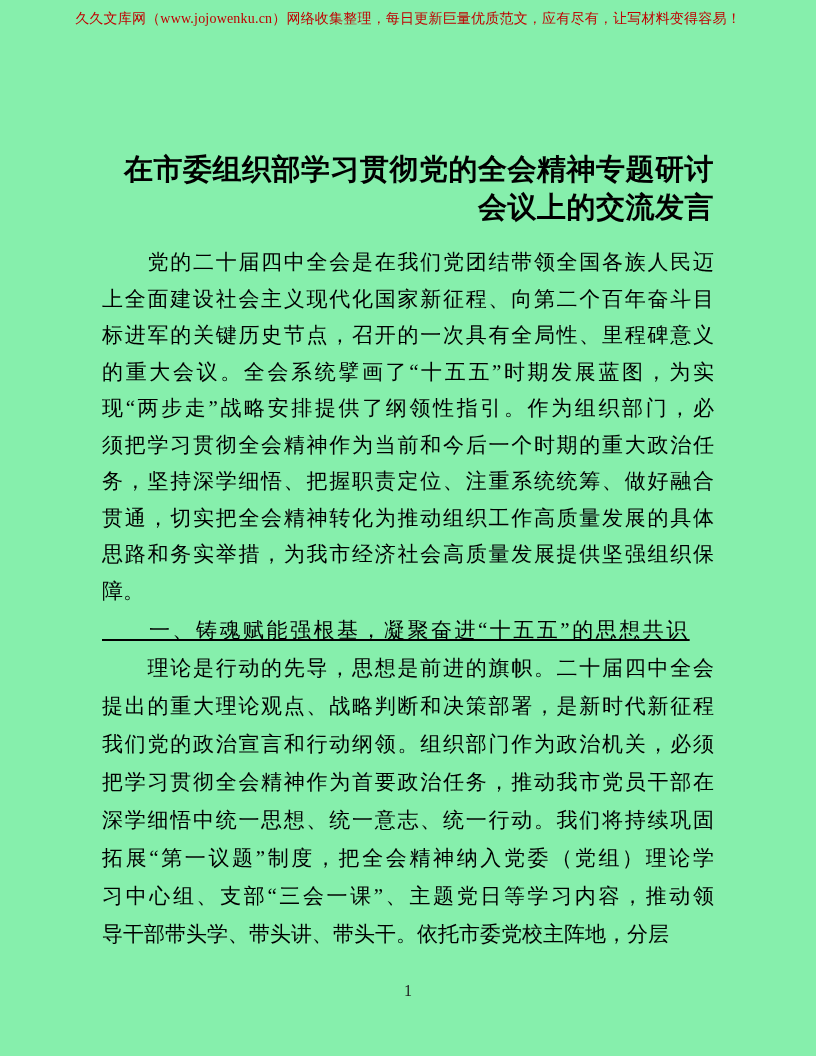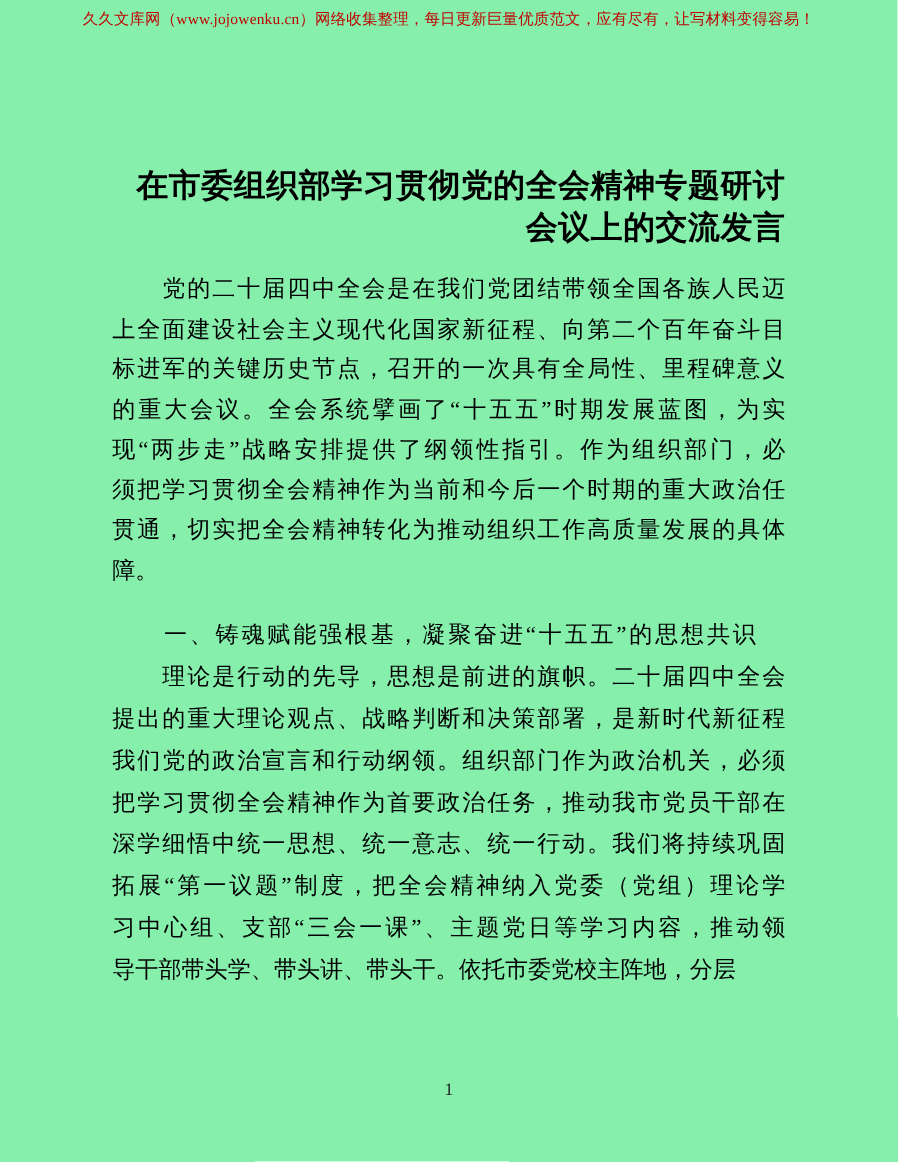--- a/index.html
+++ b/index.html
@@ -54,22 +54,23 @@
   }
   
   .paras .para:nth-child(1) .line { line-height: 36.5px; }
   
   .paras .para:nth-child(3) .line { line-height: 38px; }
   .para .line.flush {
     text-align-last: left;
     letter-spacing: 0;
   }
   .para.heading {
-    margin-top: 23px;
+    margin-top: 3px;
     margin-bottom: 0;
+    text-decoration: underline;
   }
   .para.heading .line,
   .para.heading .line.flush {
     letter-spacing: 2.5px;
     text-align-last: left;
   }
   .page-number {
     position: absolute;
     top: 980px;
     left: 0;
@@ -94,21 +95,23 @@
     </div>
 
     <div class="paras">
         <div class="para body">
           <div class="line">　　党的二十届四中全会是在我们党团结带领全国各族人民迈</div>
           <div class="line">上全面建设社会主义现代化国家新征程、向第二个百年奋斗目</div>
           <div class="line">标进军的关键历史节点，召开的一次具有全局性、里程碑意义</div>
           <div class="line">的重大会议。全会系统擘画了“十五五”时期发展蓝图，为实</div>
           <div class="line">现“两步走”战略安排提供了纲领性指引。作为组织部门，必</div>
           <div class="line">须把学习贯彻全会精神作为当前和今后一个时期的重大政治任</div>
+          <div class="line">务，坚持深学细悟、把握职责定位、注重系统统筹、做好融合</div>
           <div class="line">贯通，切实把全会精神转化为推动组织工作高质量发展的具体</div>
+          <div class="line">思路和务实举措，为我市经济社会高质量发展提供坚强组织保</div>
           <div class="line flush">障。</div>
         </div>
         <div class="para heading">
           <div class="line flush">　　一、铸魂赋能强根基，凝聚奋进“十五五”的思想共识</div>
         </div>
         <div class="para body">
           <div class="line">　　理论是行动的先导，思想是前进的旗帜。二十届四中全会</div>
           <div class="line">提出的重大理论观点、战略判断和决策部署，是新时代新征程</div>
           <div class="line">我们党的政治宣言和行动纲领。组织部门作为政治机关，必须</div>
           <div class="line">把学习贯彻全会精神作为首要政治任务，推动我市党员干部在</div>

